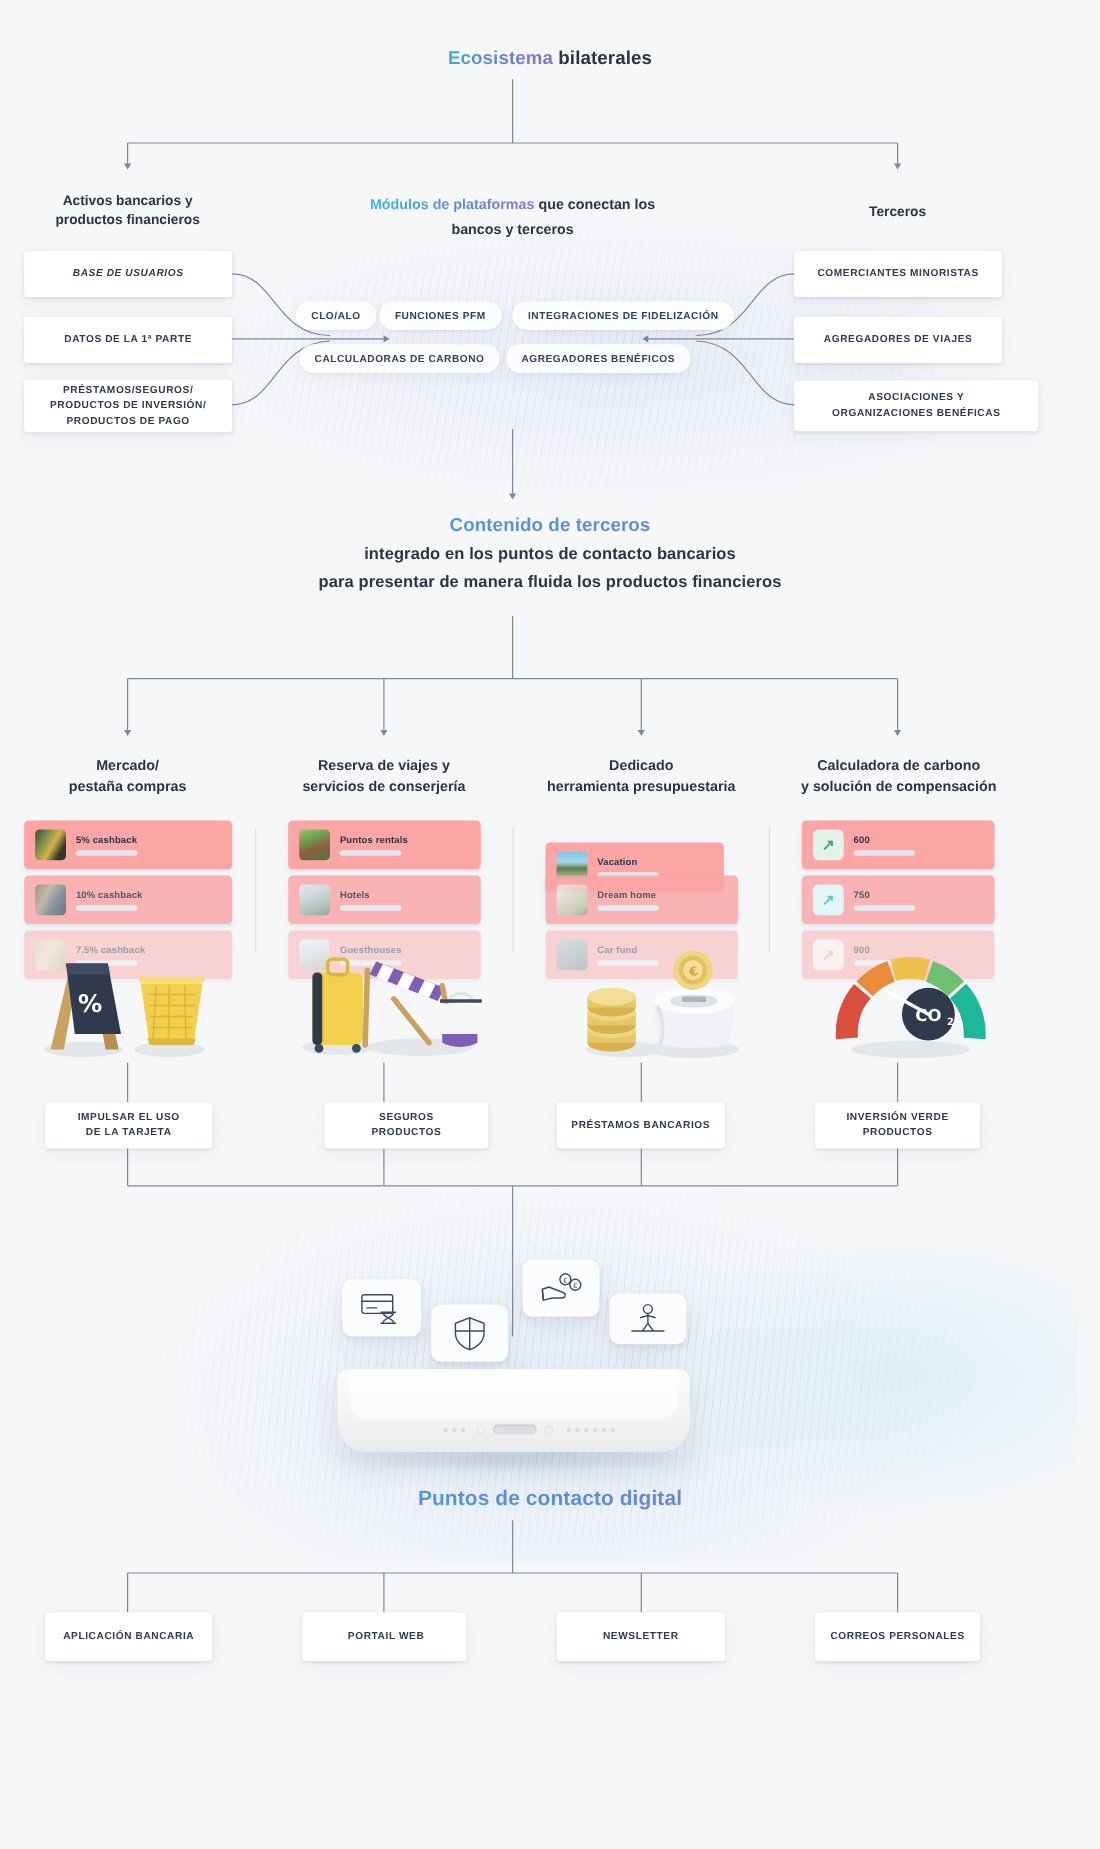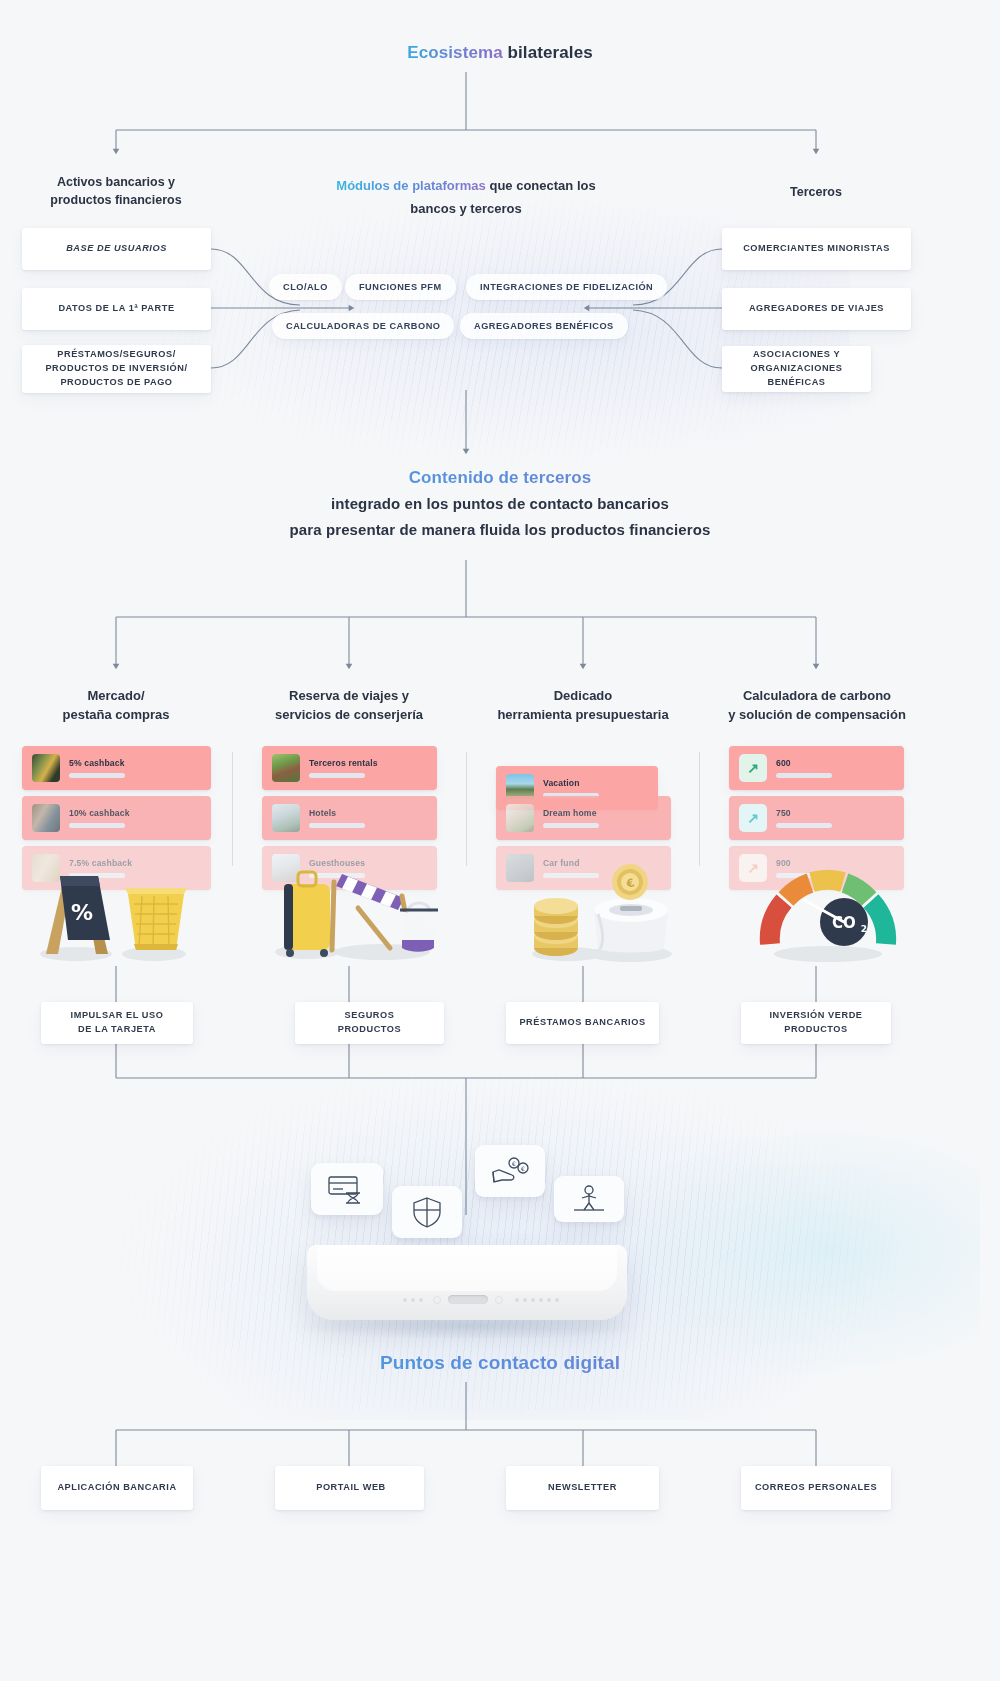--- a/index.html
+++ b/index.html
@@ -178,21 +178,21 @@
 PRODUCTOS DE PAGO</div>
 
   <div class="pill" style="left:269px; top:274px;">CLO/ALO</div>
   <div class="pill" style="left:345px; top:274px;">FUNCIONES PFM</div>
   <div class="pill" style="left:466px; top:274px;">INTEGRACIONES DE FIDELIZACIÓN</div>
   <div class="pill" style="left:272px; top:313px;">CALCULADORAS DE CARBONO</div>
   <div class="pill" style="left:460px; top:313px;">AGREGADORES BENÉFICOS</div>
 
   <div class="wbox" style="left:722px; top:228px; width:189px; height:42px; white-space:pre-line;">COMERCIANTES MINORISTAS</div>
   <div class="wbox" style="left:722px; top:288px; width:189px; height:42px; white-space:pre-line;">AGREGADORES DE VIAJES</div>
-  <div class="wbox" style="left:722px; top:346px; width:149px; height:46px; white-space:pre-line;">ASOCIACIONES Y
+  <div class="wbox" style="left:722px; top:346px; width:222px; height:46px; white-space:pre-line;">ASOCIACIONES Y
 ORGANIZACIONES BENÉFICAS</div>
 
   <div class="h-title grad-cy" style="top:468px;">Contenido de terceros</div>
   <div class="h-title dark" style="top:495px; font-size:15px;">integrado en los puntos de contacto bancarios</div>
   <div class="h-title dark" style="top:521px; font-size:15px;">para presentar de manera fluida los productos financieros</div>
 
   <div class="sub-label" style="left:16px; top:687px; width:200px; white-space:pre-line; font-size:13px;">Mercado/
 pestaña compras</div>
   <div class="sub-label" style="left:240px; top:687px; width:218px; white-space:pre-line; font-size:13px;">Reserva de viajes y
 servicios de conserjería</div>
@@ -223,21 +223,21 @@
     <span class="thumb" style="background:linear-gradient(120deg,#d8bda0 0%,#e8d6bf 45%,#c8a882 100%);"></span>
     <span class="card-txt">
       <span class="card-title">7.5% cashback</span>
       <span class="card-bar"></span>
     </span>
   </div>
 
   <div class="card" style="left:262px; top:746px; width:175px;">
     <span class="thumb" style="background:linear-gradient(160deg,#9fc46d 0%,#6e9a4a 35%,#8d5f43 60%,#4f7a3a 100%);"></span>
     <span class="card-txt">
-      <span class="card-title">Terceros rentals</span>
+      <span class="card-title">Puntos rentals</span>
       <span class="card-bar"></span>
     </span>
   </div>
   <div class="card f2" style="left:262px; top:796px; width:175px;">
     <span class="thumb" style="background:linear-gradient(160deg,#dfe6ea 0%,#c2d0d6 40%,#9fb6a8 75%,#7e8f86 100%);"></span>
     <span class="card-txt">
       <span class="card-title">Hotels</span>
       <span class="card-bar"></span>
     </span>
   </div>

